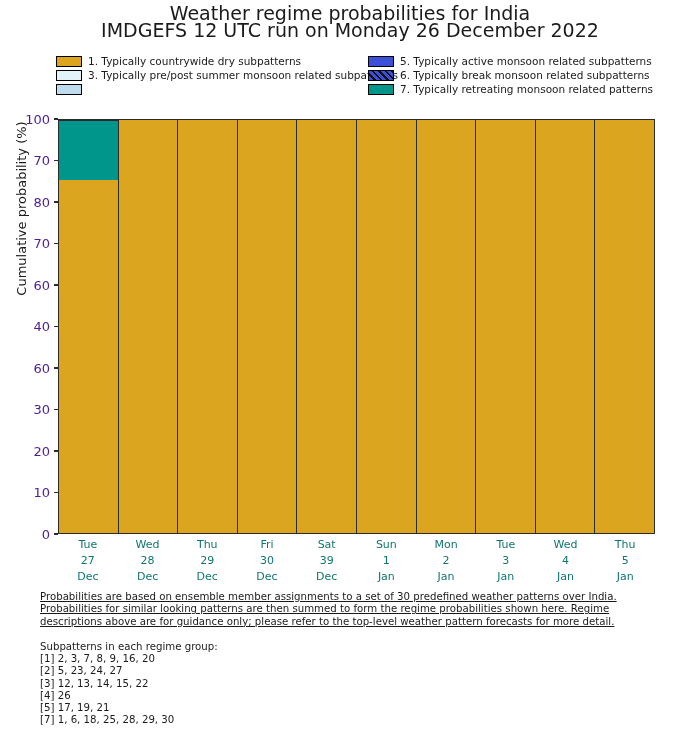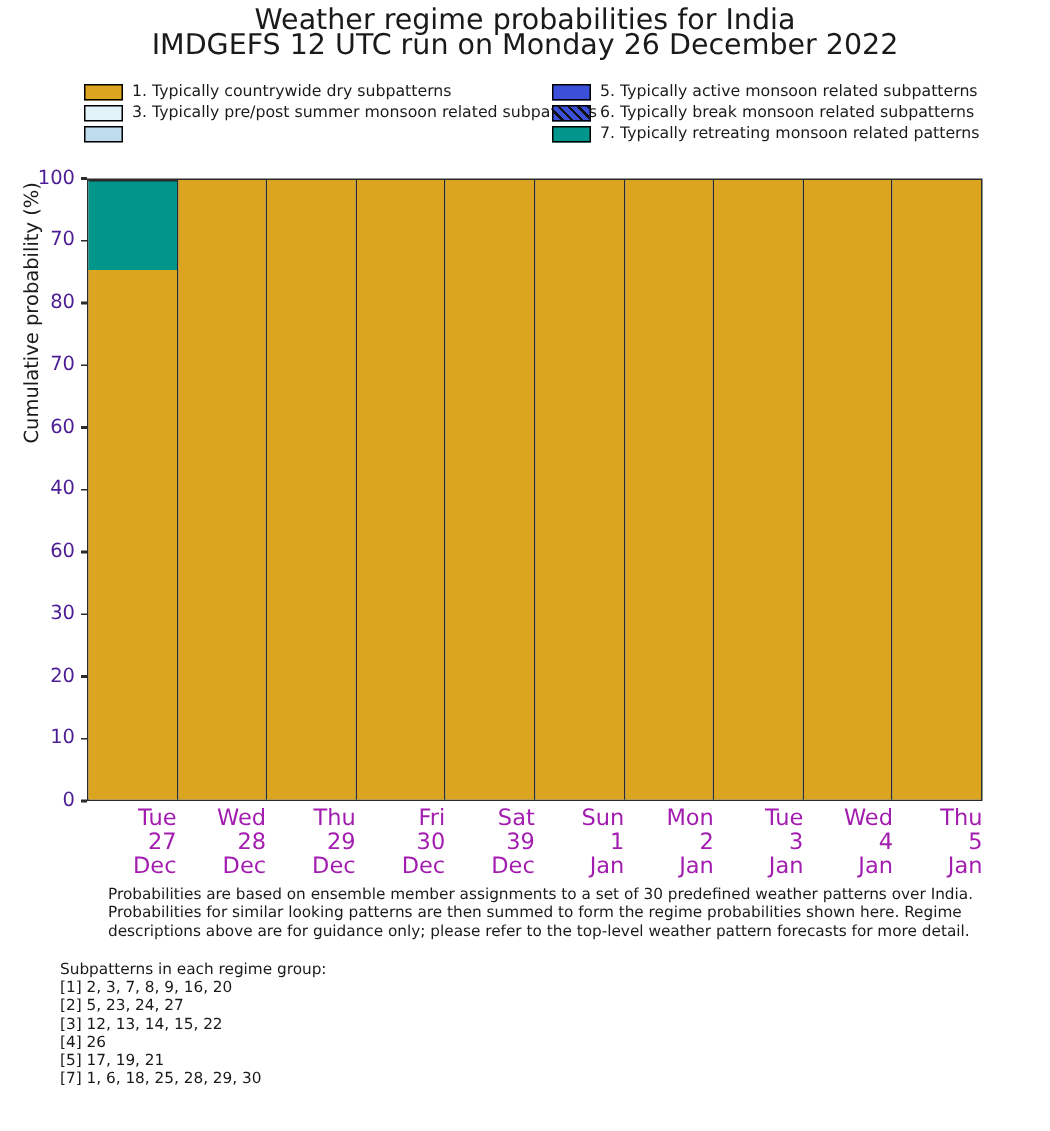--- a/index.html
+++ b/index.html
@@ -155,36 +155,37 @@
   
   #x-labels {
     position: absolute;
     left: 58px;
     top: 537px;
     width: 597px;
     display: flex;
   }
   .x-label {
     flex: 1 1 0;
-    text-align: right;
-    font-size: 15px;
+    text-align: center;
+    font-size: 11px;
     line-height: 16px;
-    color: #a21caf;
+    color: #0f766e;
   }
   .x-label span { display: block; }
 
   
   #footnote {
     position: absolute;
-    left: 72px;
+    left: 40px;
     top: 591px;
     width: 600px;
     font-size: 10.2px;
     line-height: 12.4px;
     color: #1a1a1a;
+    text-decoration: underline;
   }
   #footnote .fn-line { white-space: nowrap; }
 
   
   #subpatterns {
     position: absolute;
     left: 40px;
     top: 641px;
     width: 400px;
     font-size: 10.2px;

